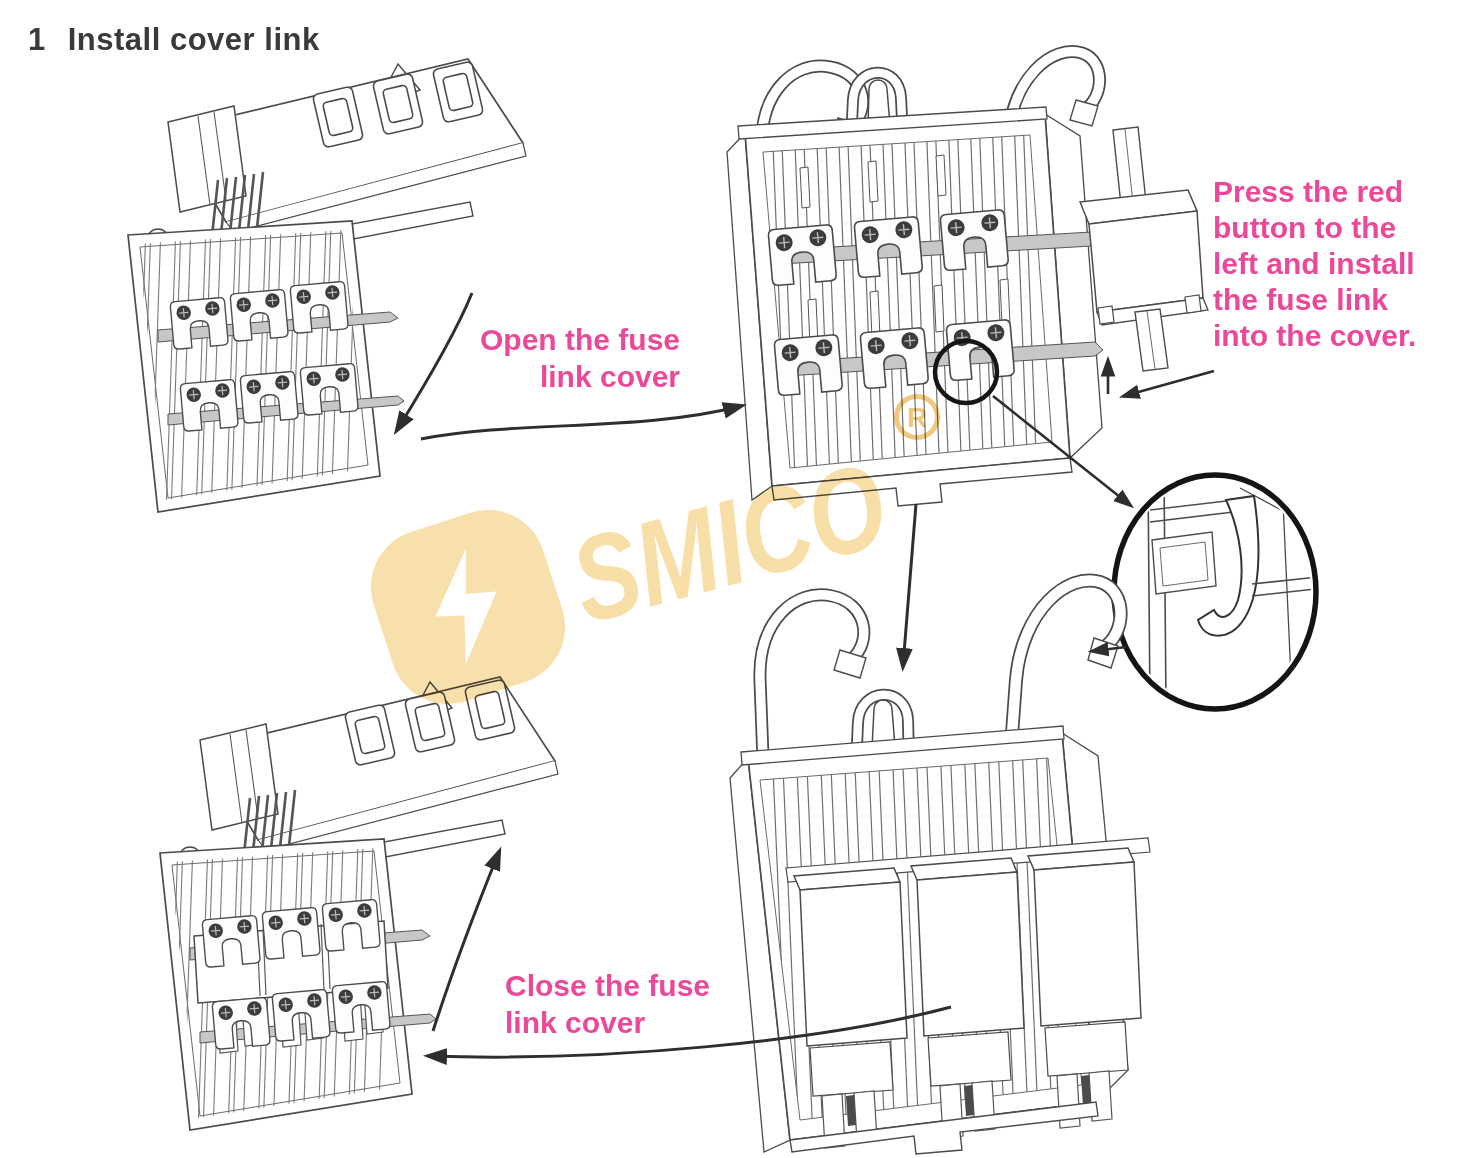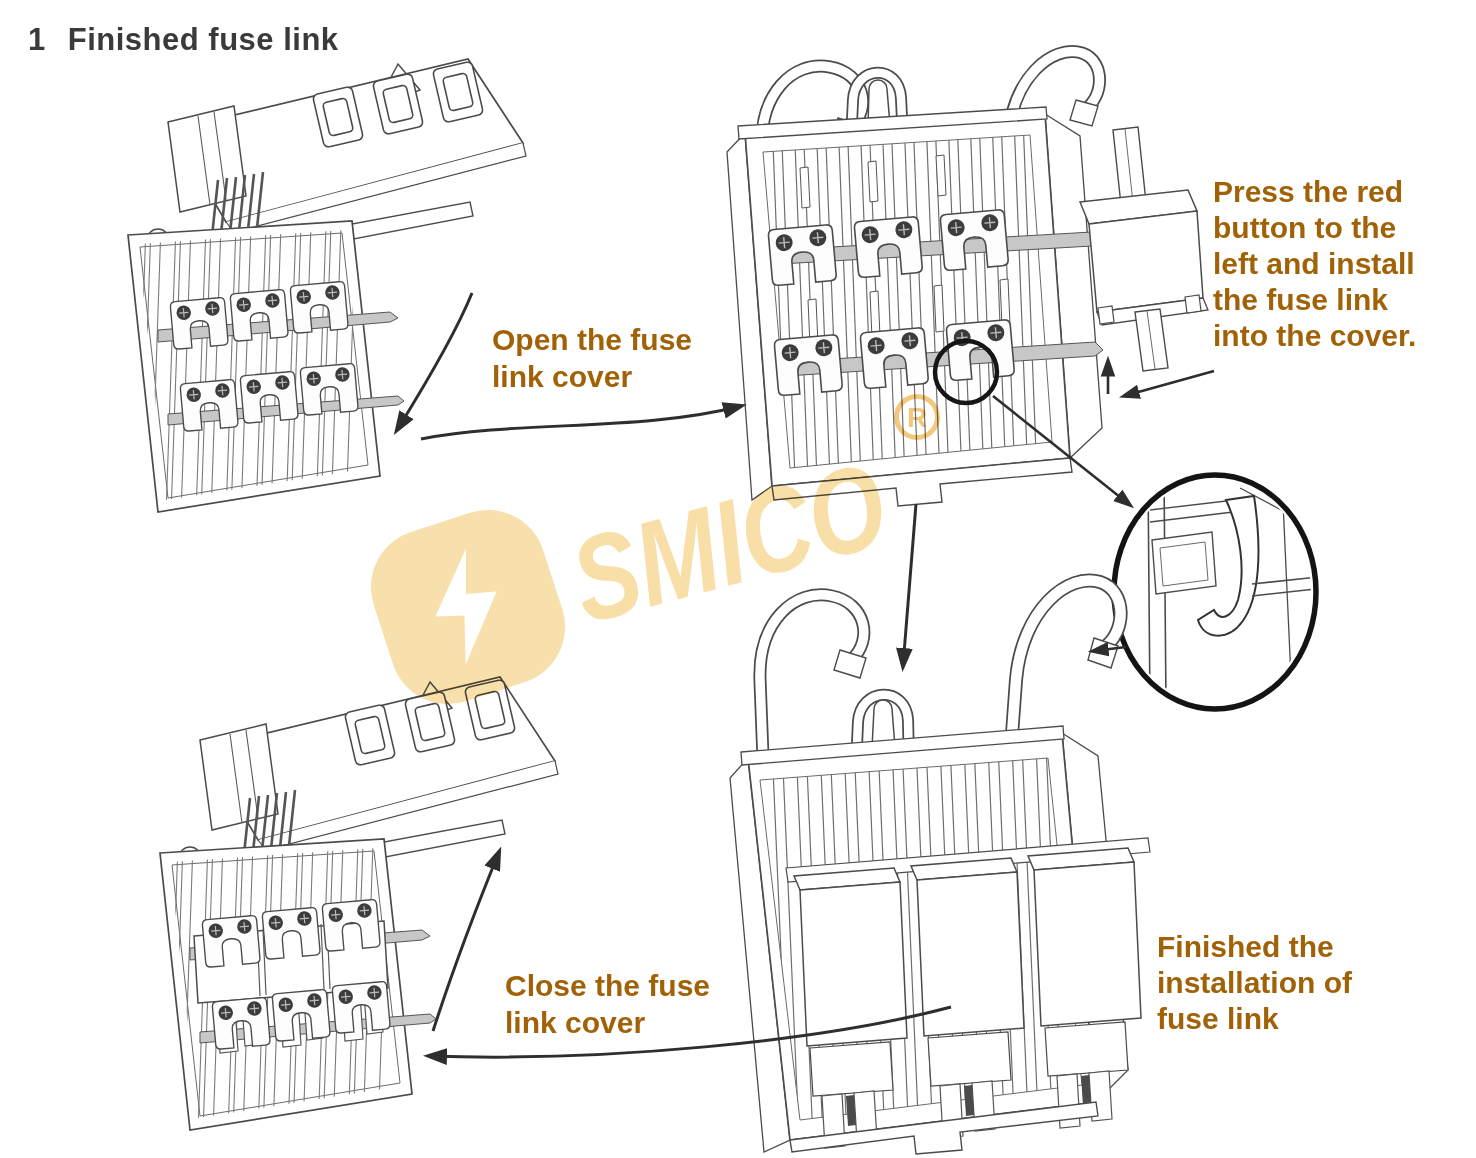--- a/index.html
+++ b/index.html
@@ -2,22 +2,22 @@
 <html><head>
 <meta charset="utf-8">
 <style>
   html,body{margin:0;padding:0;background:#fff;}
   .canvas{position:relative;width:1476px;height:1158px;background:#ffffff;overflow:hidden;
           font-family:"Liberation Sans", sans-serif;}
   .art{position:absolute;left:0;top:0;}
   .wm{position:absolute;left:0;top:0;mix-blend-mode:multiply;pointer-events:none;}
   .title{position:absolute;left:28px;top:22px;font-size:31px;font-weight:bold;color:#3a3a3a;
          display:flex;gap:22px;letter-spacing:.5px;}
-  .cap{position:absolute;font-weight:bold;color:#a16207;white-space:pre-line;font-size:30px;}
-  #cap-open{left:492px;top:321px;line-height:37px;}
+  .cap{position:absolute;font-weight:bold;color:#ec4899;white-space:pre-line;font-size:30px;}
+  #cap-open{left:480px;top:321px;line-height:37px;text-align:right;}
   #cap-press{left:1213px;top:174px;line-height:36px;}
   #cap-close{left:505px;top:967px;line-height:37px;}
   #cap-finished{left:1157px;top:929px;line-height:36px;}
 </style>
 </head>
 <body>
 
 <div class="canvas">
 
 <svg class="art" width="1476" height="1158" viewBox="0 0 1476 1158">
@@ -221,35 +221,32 @@
     <path d="M951,1007 C820,1042 600,1062 429,1056" stroke-width="3" marker-end="url(#ah)"></path>
     <path d="M1108,394 L1108,361" stroke-width="2.6" marker-end="url(#ah)"></path>
     <path d="M1214,371 L1124,396" stroke-width="2.6" marker-end="url(#ah)"></path>
     <path d="M993,396 L1130,505" stroke-width="2.6" marker-end="url(#ah)"></path>
     <path d="M1126,647 L1093,651" stroke-width="2.6" marker-end="url(#ah)"></path>
   </g>
 </svg>
 
 <div class="title">
   <span>1</span>
-  <span>Finished fuse link</span>
+  <span>Install cover link</span>
 </div>
 
 <div class="cap" id="cap-open">Open the fuse
 link cover</div>
 <div class="cap" id="cap-press">Press the red
 button to the
 left and install
 the fuse link
 into the cover.</div>
 <div class="cap" id="cap-close">Close the fuse
 link cover</div>
-<div class="cap" id="cap-finished">Finished the
-installation of
-fuse link</div>
 
 <svg class="wm" width="1476" height="1158" viewBox="0 0 1476 1158">
   <g transform="translate(468,607) rotate(-18)">
     <rect x="-89" y="-89" width="178" height="178" rx="58" fill="#f8e0ad"></rect>
     <path d="M16,-56 L-34,-1 L-6,7 L-20,54 L32,-6 L2,-13 Z" fill="#ffffff"></path>
   </g>
   <text transform="translate(586,624) rotate(-15)" font-size="120" font-weight="bold" font-style="italic" fill="#f8dfa8" textLength="318" lengthAdjust="spacingAndGlyphs">SMICO</text>
   <g transform="translate(917,417)">
     <circle r="20.5" fill="none" stroke="#f2c87c" stroke-width="5"></circle>
     <text y="10" text-anchor="middle" font-size="28" font-weight="bold" fill="#f2c87c">R</text>

